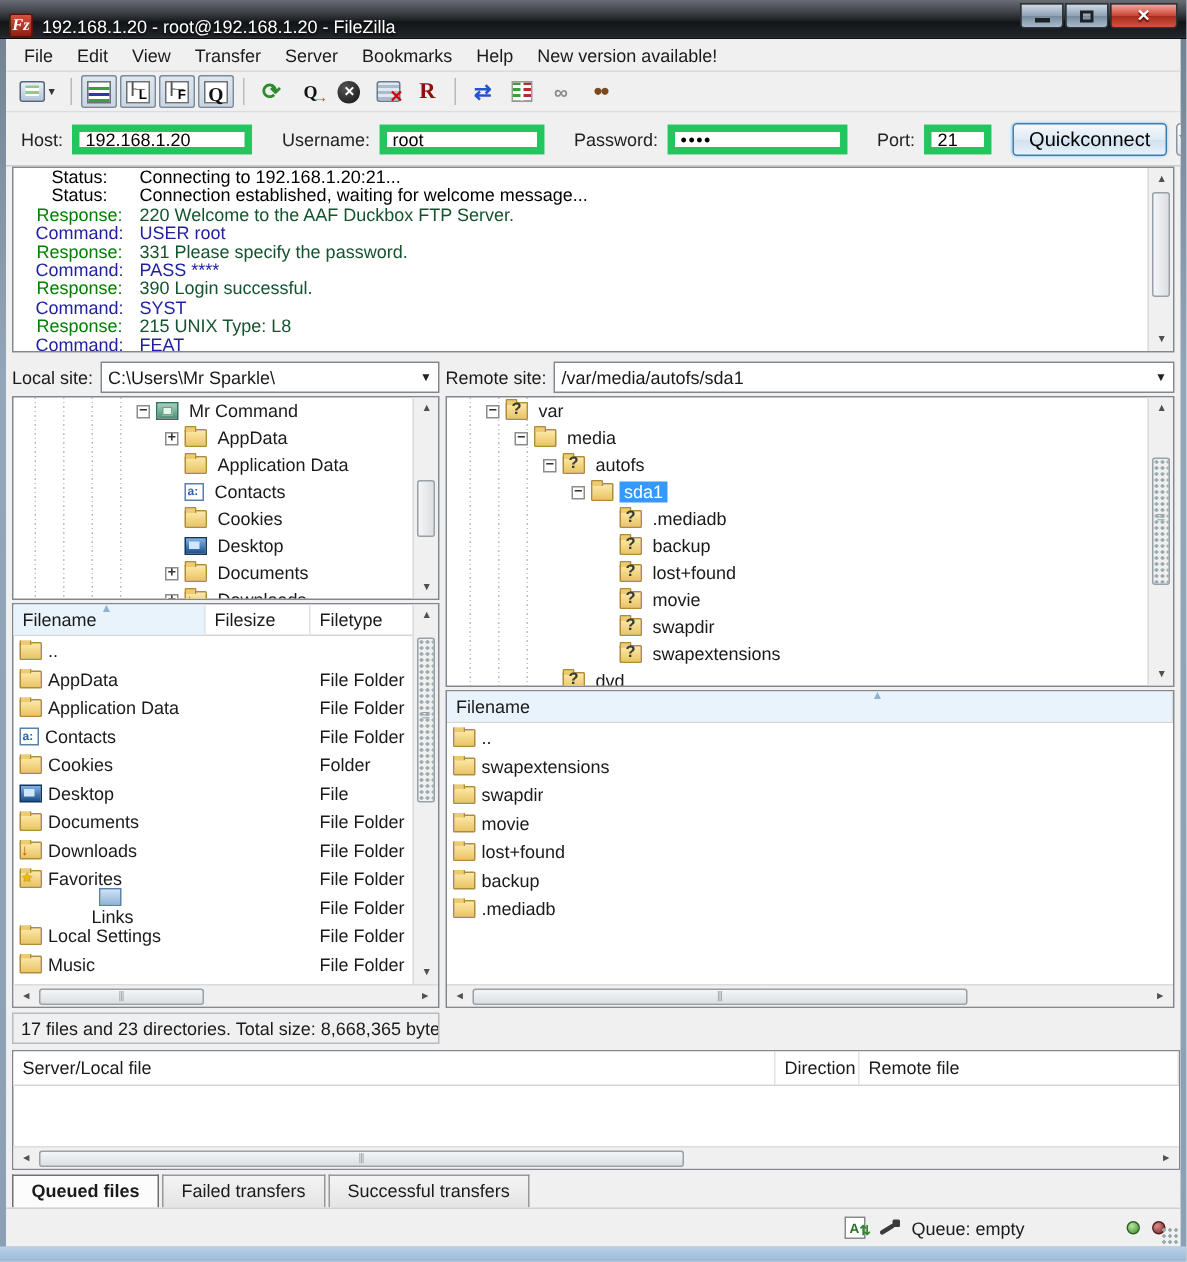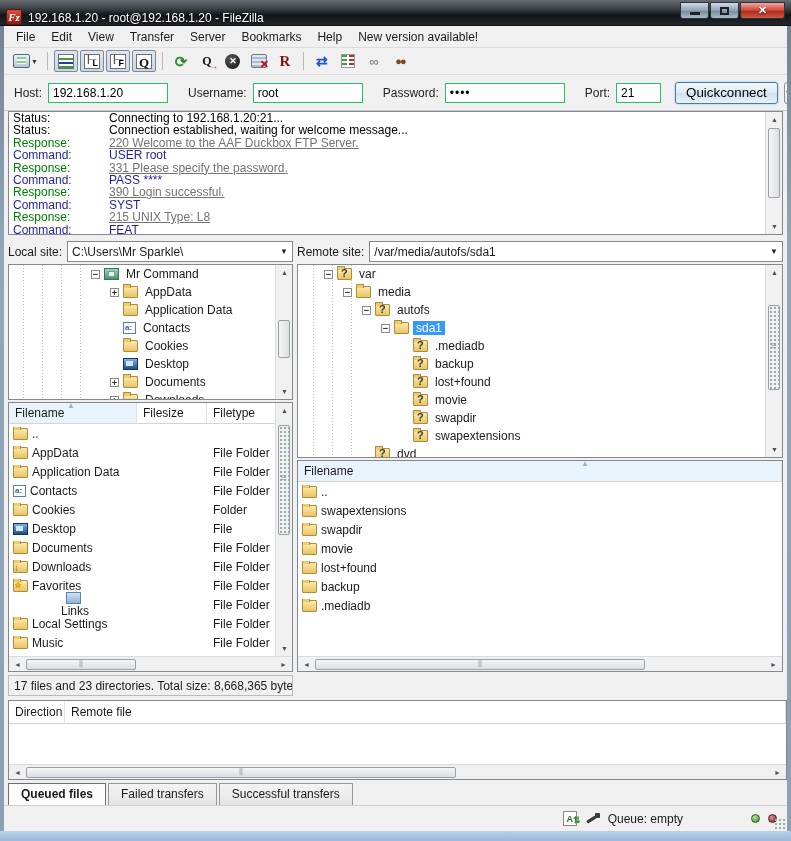--- a/index.html
+++ b/index.html
@@ -64,33 +64,33 @@
   .i-sync{font-size:14px;font-weight:bold;color:#2255cc;line-height:1;}
   .i-cmp{width:14px;height:14px;background:
     repeating-linear-gradient(#3aa03a 0 2px,#fff 2px 4px) left/5px 100% no-repeat,
     repeating-linear-gradient(#b03030 0 2px,#fff 2px 4px) right/5px 100% no-repeat,#fff;border:1px solid #999;}
   .i-filter{color:#8a8a8a;font-size:13px;font-weight:bold;line-height:1;}
   .i-search{color:#7a4a1e;font-size:11px;letter-spacing:-2px;font-weight:bold;line-height:1;}
   
   .qcbar{position:absolute;top:49px;left:0;right:0;height:36px;background:#f0f0f0;border-bottom:1px solid #c8cdd2;
     display:flex;align-items:center;padding-left:10px;gap:6px;}
   .qcbar label{color:#222;}
-  .qcinput{height:20px;border:1px solid #22c55e;background:#fff;padding:0 4px;font:12px "Liberation Sans",sans-serif;}
+  .qcinput{height:20px;border:5px solid #22c55e;background:#fff;padding:0 4px;font:12px "Liberation Sans",sans-serif;}
   .w-host{width:120px;} .w-user{width:110px;} .w-pass{width:120px;letter-spacing:1px;} .w-port{width:45px;}
   .qcbtn{height:22px;padding:0 10px;margin-left:8px;border:1px solid #3c7fb1;border-radius:3px;
     background:linear-gradient(#f4f9fd,#dfeaf3 50%,#cfe0ee 51%,#e8f2fa);box-shadow:0 0 2px #7ab8e8;}
   .qcdrop{height:22px;width:17px;border:1px solid #8a949e;border-radius:3px;background:linear-gradient(#fdfdfd,#e2e6ea);
     font-size:7px;color:#333;}
   
   .log{position:absolute;top:85px;left:4px;width:775px;height:124px;background:#fff;border:1px solid #828790;
     overflow:hidden;line-height:12.4px;}
   .logrow{display:flex;white-space:nowrap;}
-  .logtype{width:100px;flex:0 0 auto;padding-left:4px;}
+  .logtype{width:84px;flex:0 0 auto;padding-left:4px;text-align:center;}
   .c-status{color:#000;} .c-response{color:#008000;} .c-command{color:#1f1fa0;}
-  .c-response.logmsg{color:#737373;text-decoration:underline;} 
+  .c-response.logmsg{color:#14532d;} 
   .log .vscroll{top:0;}
   
   .panel{position:absolute;background:#fff;border:1px solid #828790;overflow:hidden;}
   .siterow{position:absolute;height:23px;display:flex;align-items:center;gap:5px;}
   .sitelabel{white-space:nowrap;}
   .sitecombo{flex:1;height:21px;border:1px solid #828790;background:#fff;display:flex;align-items:center;
     padding:0 4px;justify-content:space-between;}
   .sitecombo .dropcaret{font-size:8px;color:#222;}
   
   .tree{font-size:12px;}
@@ -617,20 +617,21 @@
       <span class="sbtn" style="margin-left:auto;">►</span>
     </div>
   </div>
 
   <div class="dirstatus" style="top:649px;left:4px;width:285px;">
     <span>17 files and 23 directories. Total size: 8,668,365 bytes</span>
   </div>
 
   <div class="queue">
     <div class="qheader">
+      <div class="hcell" style="width:508px;">Server/Local file</div>
       <div class="hcell" style="width:56px;">Direction</div>
       <div class="hcell" style="flex:1;">Remote file</div>
     </div>
     <div class="hscroll">
       <span class="sbtn">◄</span>
       <div class="hthumb" style="width:430px;"></div>
       <span class="sbtn" style="margin-left:auto;">►</span>
     </div>
   </div>
 

